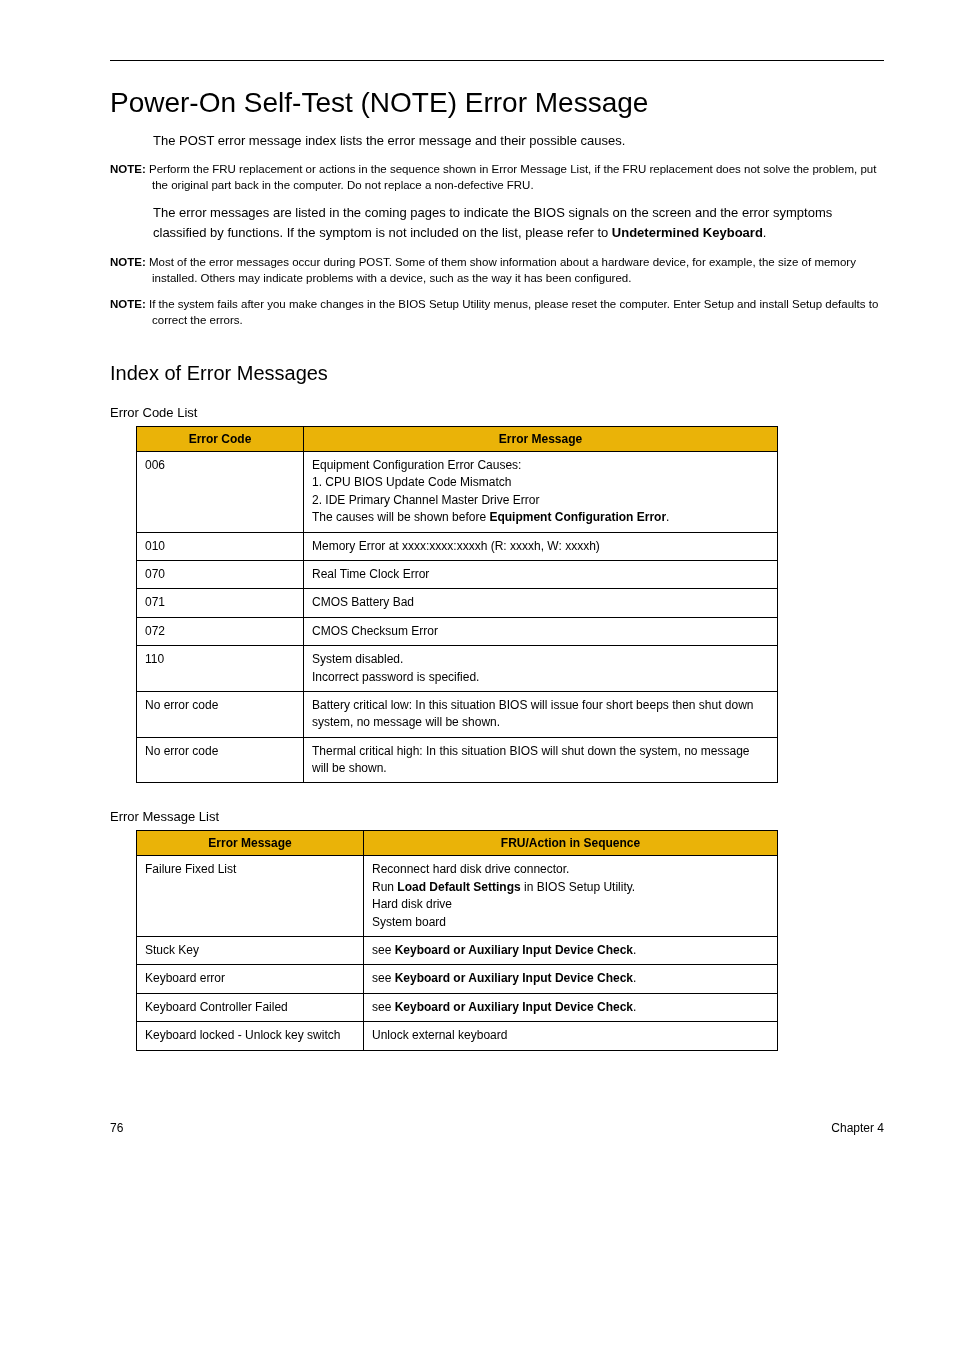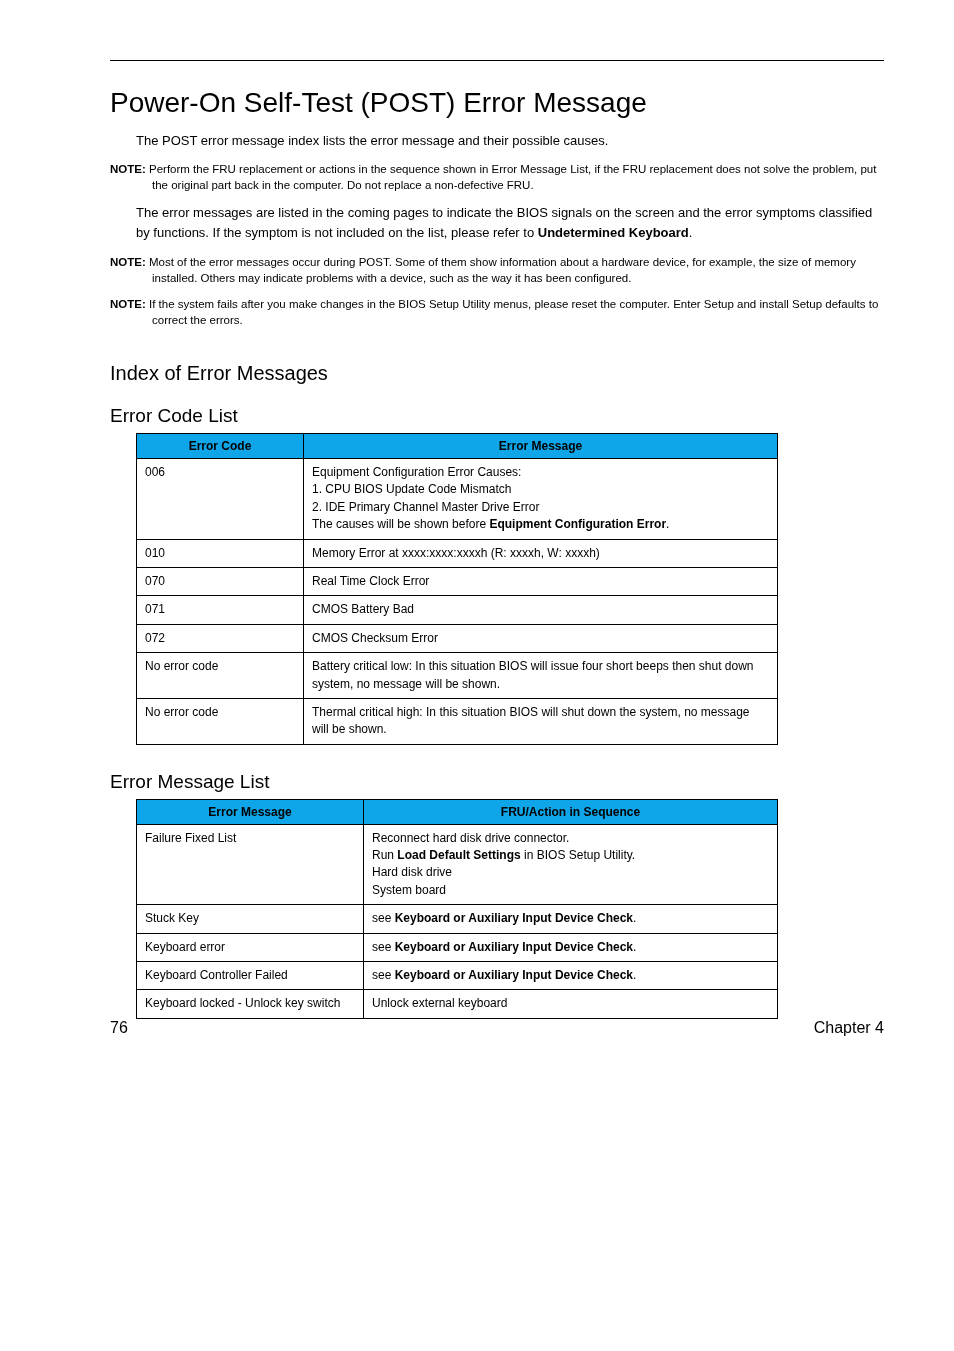--- a/index.html
+++ b/index.html
@@ -25,83 +25,84 @@
     font-weight: normal;
     margin: 0 0 12px 0;
     letter-spacing: 0px;
   }
   .body-text {
     font-size: 13px;
     line-height: 1.55;
     margin: 0 0 10px 0;
   }
   .indent {
-    margin-left: 26px;
+    margin-left: 43px;
   }
   .note {
     font-size: 11.5px;
     line-height: 1.4;
     margin: 6px 0 10px 0;
   }
   .note .label {
     font-weight: bold;
   }
   .note-first {
     text-indent: -42px;
     padding-left: 42px;
   }
   h2.subhead {
     font-family: Liberation Sans, sans-serif;
     font-size: 20px;
     font-weight: normal;
     margin: 34px 0 20px 0;
   }
   .table-caption {
-    font-size: 19px;
+    font-size: 13px;
     margin: 10px 0 6px 0;
   }
   table.data {
     border-collapse: collapse;
     width: 642px;
     font-size: 12px;
   }
   table.data th {
-    background: #0ea5e9;
+    background: #eab308;
     font-weight: bold;
     text-align: center;
     padding: 5px 6px;
     border: 1px solid #000;
   }
   table.data td {
     padding: 5px 8px;
     border: 1px solid #000;
     vertical-align: top;
     line-height: 1.45;
   }
   table.data td.col1 {
     width: 150px;
   }
   table.t2 td.col1 {
     width: 210px;
   }
   .footer {
     display: flex;
     justify-content: space-between;
-    font-size: 16px;
+    font-size: 12px;
+    margin-top: 70px;
   }
   b { font-weight: bold; }
 </style>
 </head>
 <body>
 
 <div class="page">
 
   <hr class="top-rule">
 
-  <h1 class="title">Power-On Self-Test (POST) Error Message</h1>
+  <h1 class="title">Power-On Self-Test (NOTE) Error Message</h1>
 
   <p class="body-text indent">The POST error message index lists the error message and their possible causes.</p>
 
   <p class="note indent note-first">
     <span class="label">NOTE:</span>
     <span>Perform the FRU replacement or actions in the sequence shown in Error Message List, if the FRU replacement does not solve the problem, put the original part back in the computer. Do not replace a non-defective FRU.</span>
   </p>
 
   <p class="body-text indent">
     <span>The error messages are listed in the coming pages to indicate the BIOS signals on the screen and the error symptoms classified by functions. If the symptom is not included on the list, please refer to </span><b>Undetermined Keyboard</b><span>.</span>
@@ -146,20 +147,27 @@
     </tr>
     <tr>
       <td class="col1">071</td>
       <td>CMOS Battery Bad</td>
     </tr>
     <tr>
       <td class="col1">072</td>
       <td>CMOS Checksum Error</td>
     </tr>
     <tr>
+      <td class="col1">110</td>
+      <td>
+        <span>System disabled.</span><br>
+        <span>Incorrect password is specified.</span>
+      </td>
+    </tr>
+    <tr>
       <td class="col1">No error code</td>
       <td>Battery critical low: In this situation BIOS will issue four short beeps then shut down system, no message will be shown.</td>
     </tr>
     <tr>
       <td class="col1">No error code</td>
       <td>Thermal critical high: In this situation BIOS will shut down the system, no message will be shown.</td>
     </tr>
   </tbody>
     </table>
 

